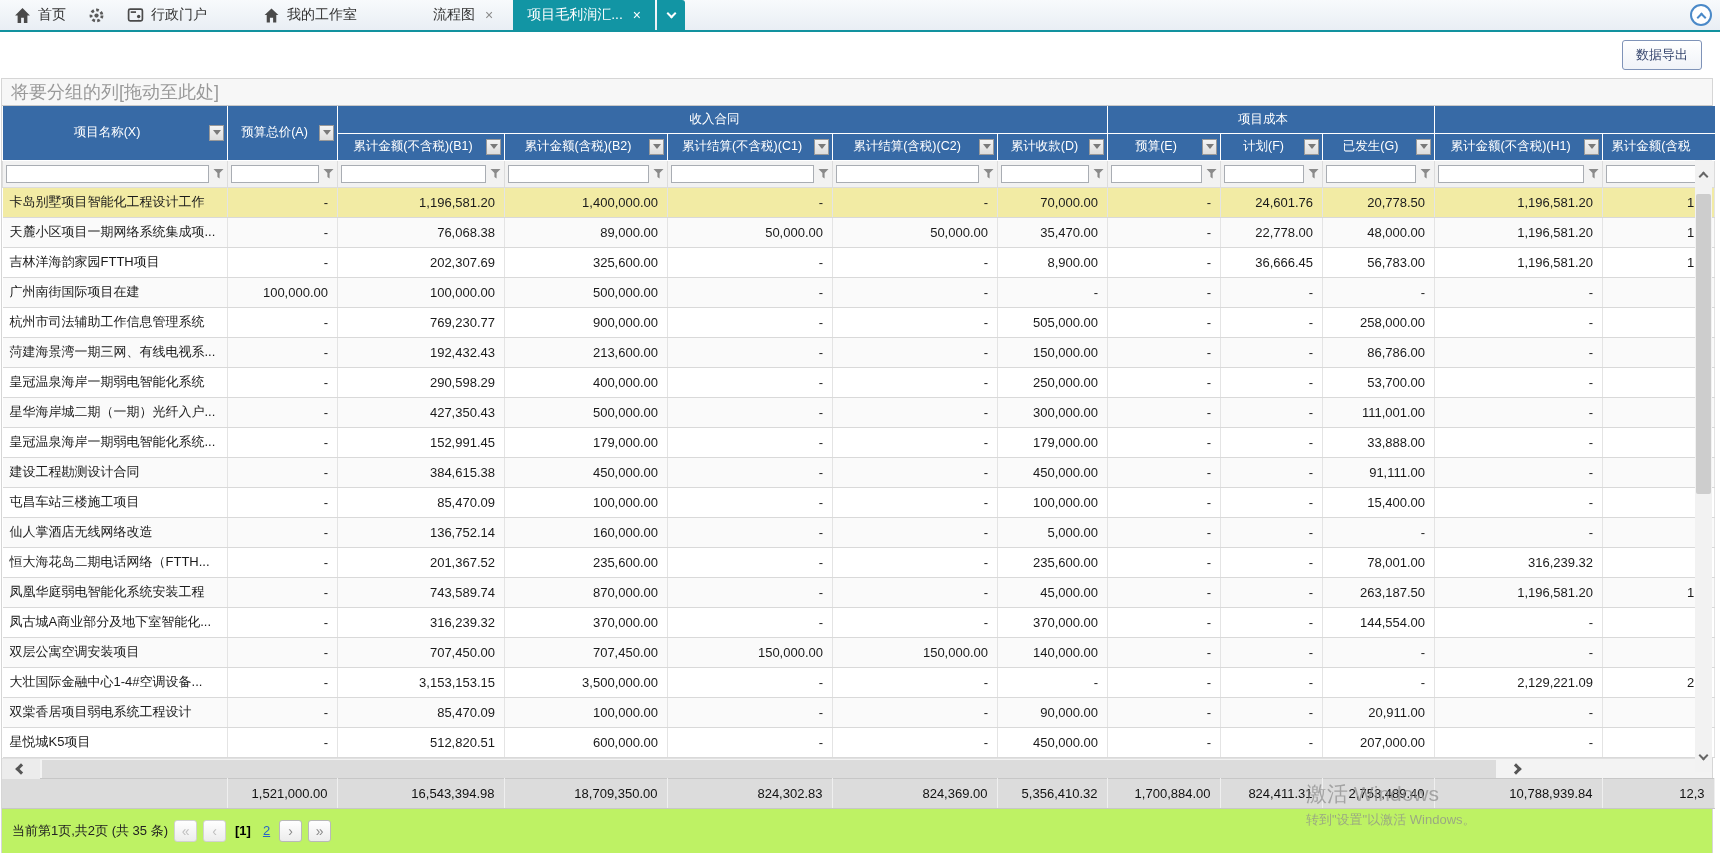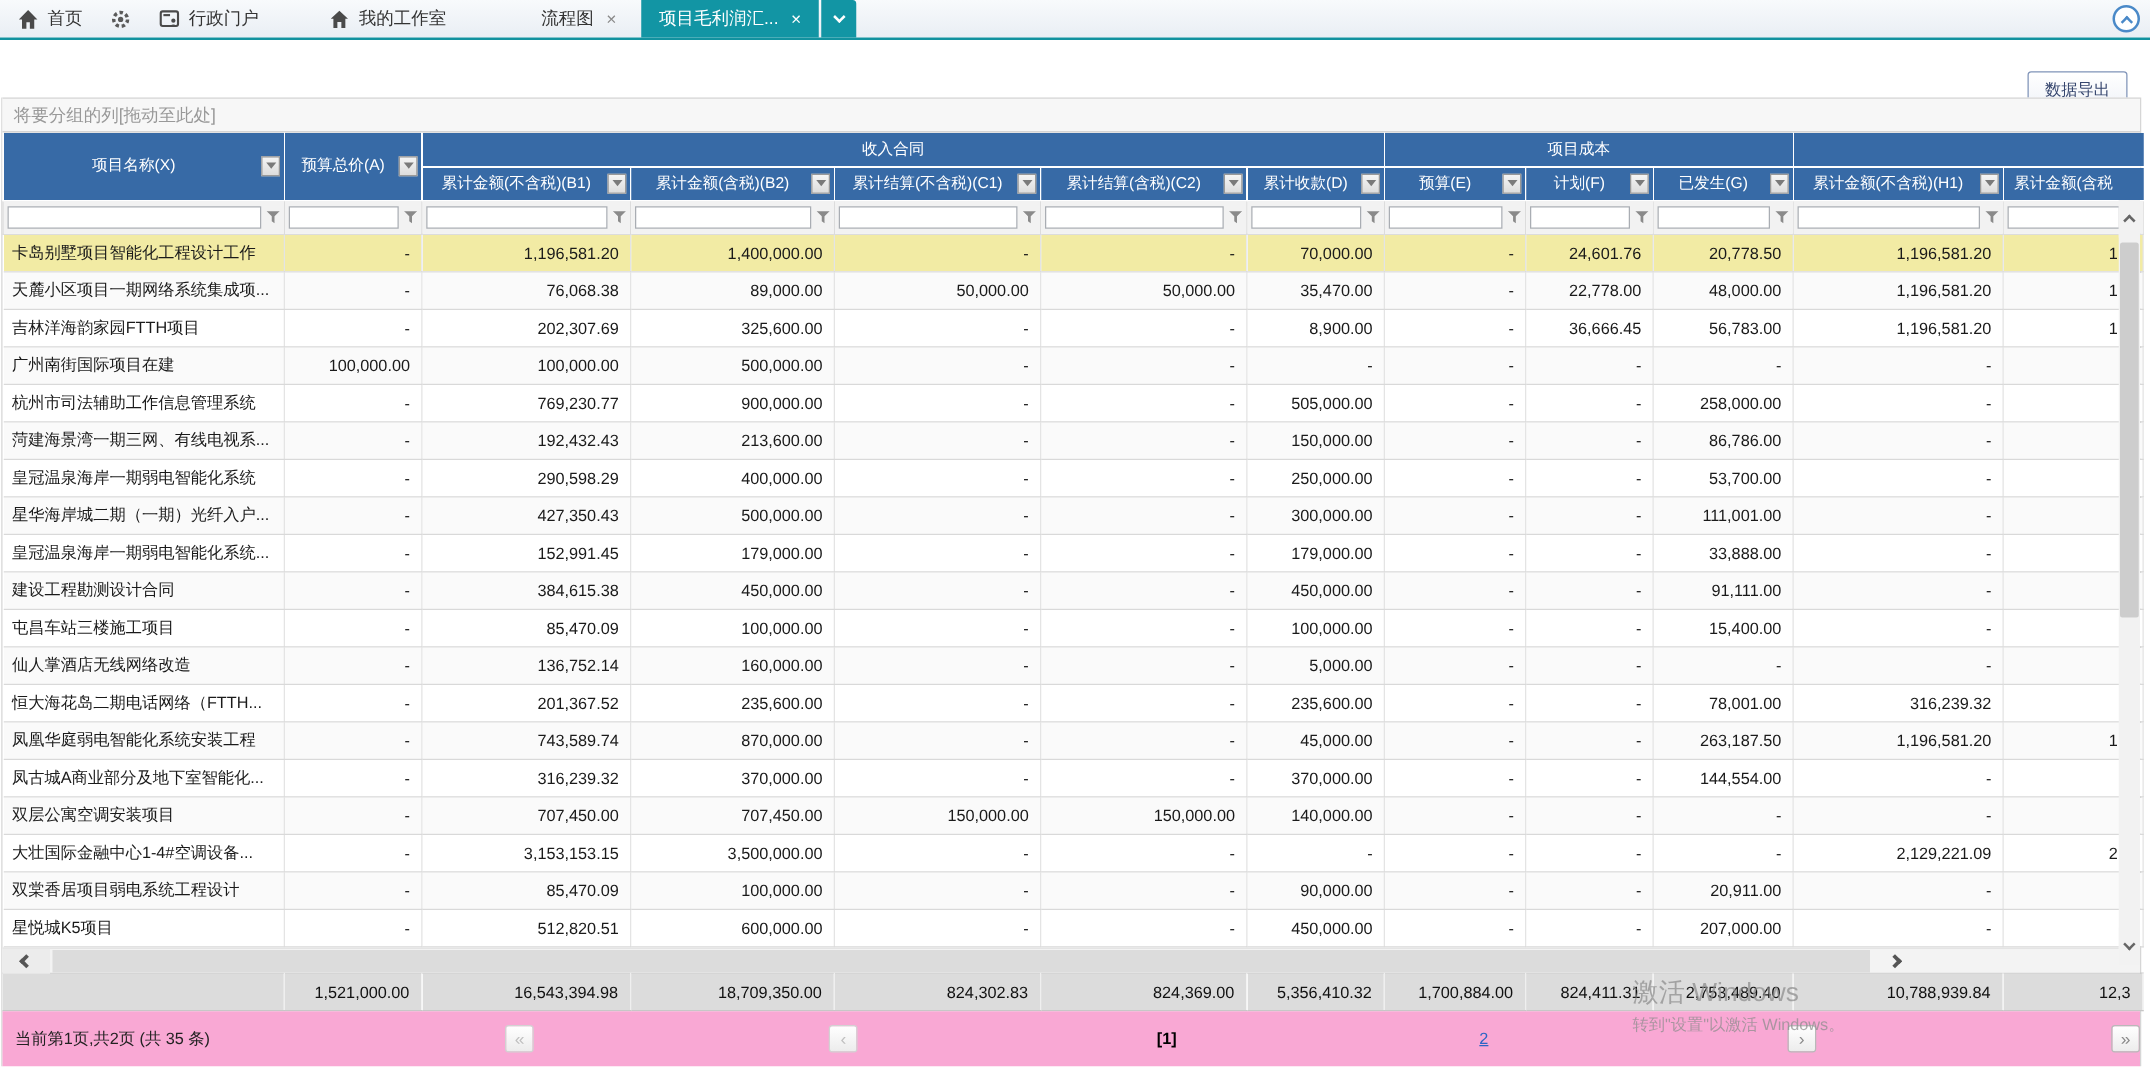--- a/index.html
+++ b/index.html
@@ -15,25 +15,25 @@
   .tab .x { color:#8a8a8a; font-size:14px; }
   .tab.active { background:#1295a4; color:#fff; margin-left:6px; }
   .tab.active .x { color:#fff; }
   .tab-dd { width:28px; margin-left:2px; background:#1295a4; display:flex; align-items:center; justify-content:center; border-radius:0 3px 0 0; cursor:pointer; }
   .chev { display:inline-block; width:7px; height:7px; border-right:2px solid #fff; border-bottom:2px solid #fff; transform:rotate(45deg); margin-top:-3px; }
   .collapse-circle { position:absolute; right:8px; top:4px; width:22px; height:22px; border:2px solid #4a89c8; border-radius:50%; display:flex; align-items:center; justify-content:center; cursor:pointer; background:#fff; }
   .chev-up { display:inline-block; width:7px; height:7px; border-right:2px solid #4a89c8; border-bottom:2px solid #4a89c8; transform:rotate(-135deg); margin-top:4px; }
 
   
   .toolbar { position:relative; height:46px; background:#fff; }
-  .btn-export { position:absolute; right:18px; top:25px; padding:5px 13px; font-size:13px; color:#36466e; background:linear-gradient(#fff,#f0f3f8); border:1px solid #7f93b8; border-radius:3px; cursor:pointer; font-family:inherit; }
+  .btn-export { position:absolute; right:18px; top:8px; padding:5px 13px; font-size:13px; color:#36466e; background:linear-gradient(#fff,#f0f3f8); border:1px solid #7f93b8; border-radius:3px; cursor:pointer; font-family:inherit; }
 
   
   .grid { position:relative; width:1712px; margin-left:1px; border-left:1px solid #d6d6d6; border-right:1px solid #d6d6d6; }
-  .dropzone { height:28px; line-height:27px; background:#f7f7f7; border-top:1px solid #d6d6d6; border-bottom:1px solid #c9c9c9; color:#999; font-size:14px; padding-left:9px; }
+  .dropzone { height:28px; line-height:27px; background:#f7f7f7; border-top:1px solid #d6d6d6; border-bottom:1px solid #c9c9c9; color:#999; font-size:18px; padding-left:9px; }
   table.gridtbl { table-layout:fixed; width:1712px; border-collapse:collapse; }
   thead th { background:#376aa6; color:#fff; font-weight:normal; font-size:12.5px; text-align:center; border:1px solid #fff; border-top:none; position:relative; }
   thead tr.grp-row th { height:26px; }
   thead tr.col-row th { height:27px; padding-right:16px; }
   thead th.no-r { border-right:none; }
   .dd { position:absolute; right:3px; top:50%; margin-top:-8px; width:15px; height:16px; background:linear-gradient(#f4f4f4,#ddd); border:1px solid #999; display:flex; align-items:center; justify-content:center; cursor:pointer; }
   .dd::after { content:""; width:0; height:0; border-left:4px solid transparent; border-right:4px solid transparent; border-top:5px solid #7a7a7a; }
   tr.filter-row td { background:#f2f2f2; height:27px; border:1px solid #dcdcdc; position:relative; padding:0 18px 0 3px; }
   tr.filter-row input { width:100%; height:18px; border:1px solid #a9adb3; font-size:12px; padding:0 3px; }
   .funnel { position:absolute; right:3px; top:50%; margin-top:-5px; width:11px; height:10px; background:#8a8a8a; clip-path:polygon(0 0,100% 0,60% 45%,60% 100%,40% 85%,40% 45%); }
@@ -49,21 +49,21 @@
   .h-thumb { position:absolute; left:40px; top:1px; width:1454px; height:18px; background:#dcdcdc; cursor:pointer; }
   .h-right { position:absolute; left:1496px; top:0; width:36px; height:20px; display:flex; align-items:center; justify-content:center; cursor:pointer; }
   .chev-l { display:inline-block; width:8px; height:8px; border-left:3px solid #555; border-bottom:3px solid #555; transform:rotate(45deg); }
   .chev-r { display:inline-block; width:8px; height:8px; border-right:3px solid #555; border-bottom:3px solid #555; transform:rotate(-45deg); }
 
   
   table.sumtbl { table-layout:fixed; width:1712px; border-collapse:collapse; }
   table.sumtbl td { height:30px; background:#dcdcdc; font-size:13px; color:#111; border-right:1px solid #efefef; border-top:1px solid #c7c7c7; border-bottom:1px solid #c7c7c7; text-align:right; padding-right:9px; white-space:nowrap; overflow:hidden; }
 
   
-  .pager { display:flex; align-items:center; gap:6px; height:44px; padding-left:10px; background:#f9a8d4; font-size:13px; color:#222;justify-content:space-between; }
+  .pager { display:flex; align-items:center; gap:6px; height:44px; padding-left:10px; background:#bef264; font-size:13px; color:#222; }
   .pg-btn { width:23px; height:22px; display:flex; align-items:center; justify-content:center; border:1px solid #b9b9b9; border-radius:3px; background:linear-gradient(#fff,#ececec); font-size:14px; color:#8a8a8a; cursor:pointer; }
   .pg-btn.dis { border-color:#d2d2d2; color:#c0c0c0; cursor:default; }
   .pg-cur { font-weight:bold; color:#000; padding:0 3px; }
   .pg-link { color:#2a64c5; text-decoration:underline; cursor:pointer; padding:0 3px; }
 
   
   .vscroll { position:absolute; right:8px; top:160px; width:17px; height:612px; background:#f2f2f2; z-index:30; }
   .v-up, .v-down { position:absolute; left:0; width:17px; height:30px; background:#f2f2f2; display:flex; align-items:center; justify-content:center; cursor:pointer; }
   .v-up { top:0; } .v-down { bottom:0; }
   .chev-u { display:inline-block; width:7px; height:7px; border-left:2px solid #666; border-top:2px solid #666; transform:rotate(45deg); margin-top:3px; }

